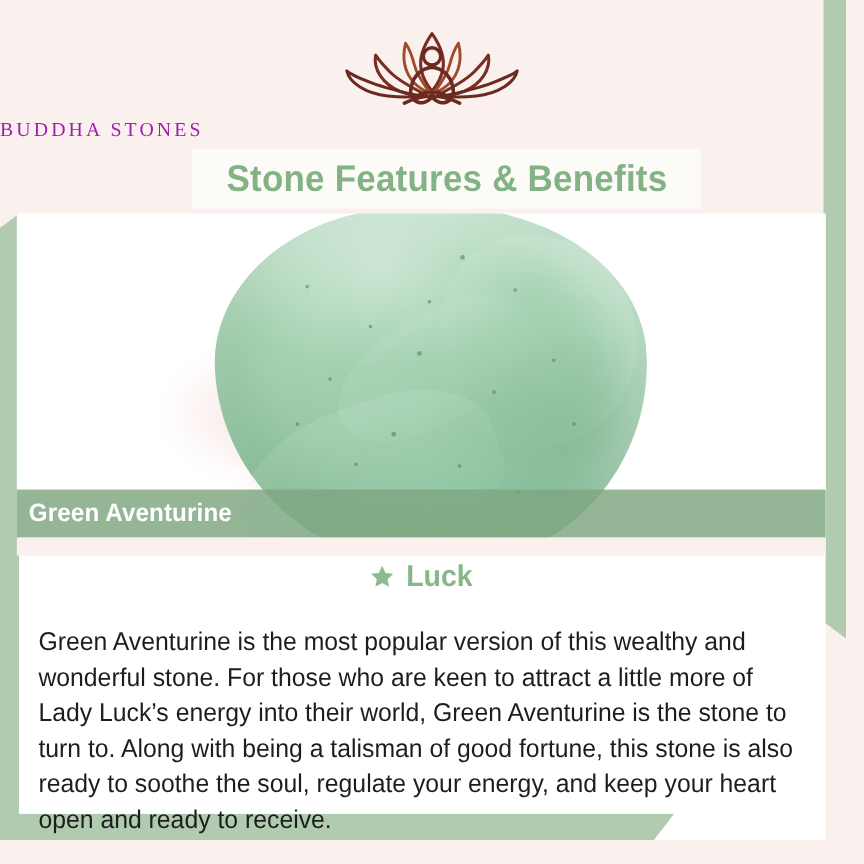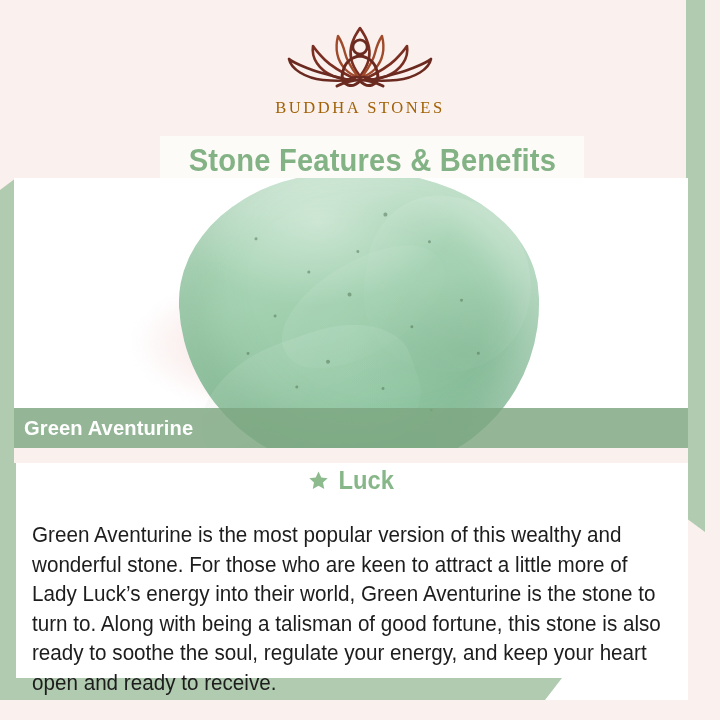--- a/index.html
+++ b/index.html
@@ -70,27 +70,27 @@
     display: block;
     margin: 0 auto;
     width: 170px; height: 74px;
   }
   .logo-word {
     display: block;
     margin-top: 4px;
     font-family: "Liberation Serif", serif;
     font-size: 16.5px;
     letter-spacing: 2.6px;
-    color: #a16207;
-    text-align: center;
+    color: #a21caf;
+    text-align: left;
   }
 
   .title-banner {
     position: absolute;
-    left: 160px; top: 136px;
+    left: 160px; top: 124px;
     width: 424px; height: 50px;
     background: #fdfbf8;
     display: flex;
     align-items: center;
     justify-content: center;
   }
   .title-text {
     font-family: "Liberation Sans Narrow", "Liberation Sans", sans-serif;
     font-size: 31px;
     font-weight: bold;

